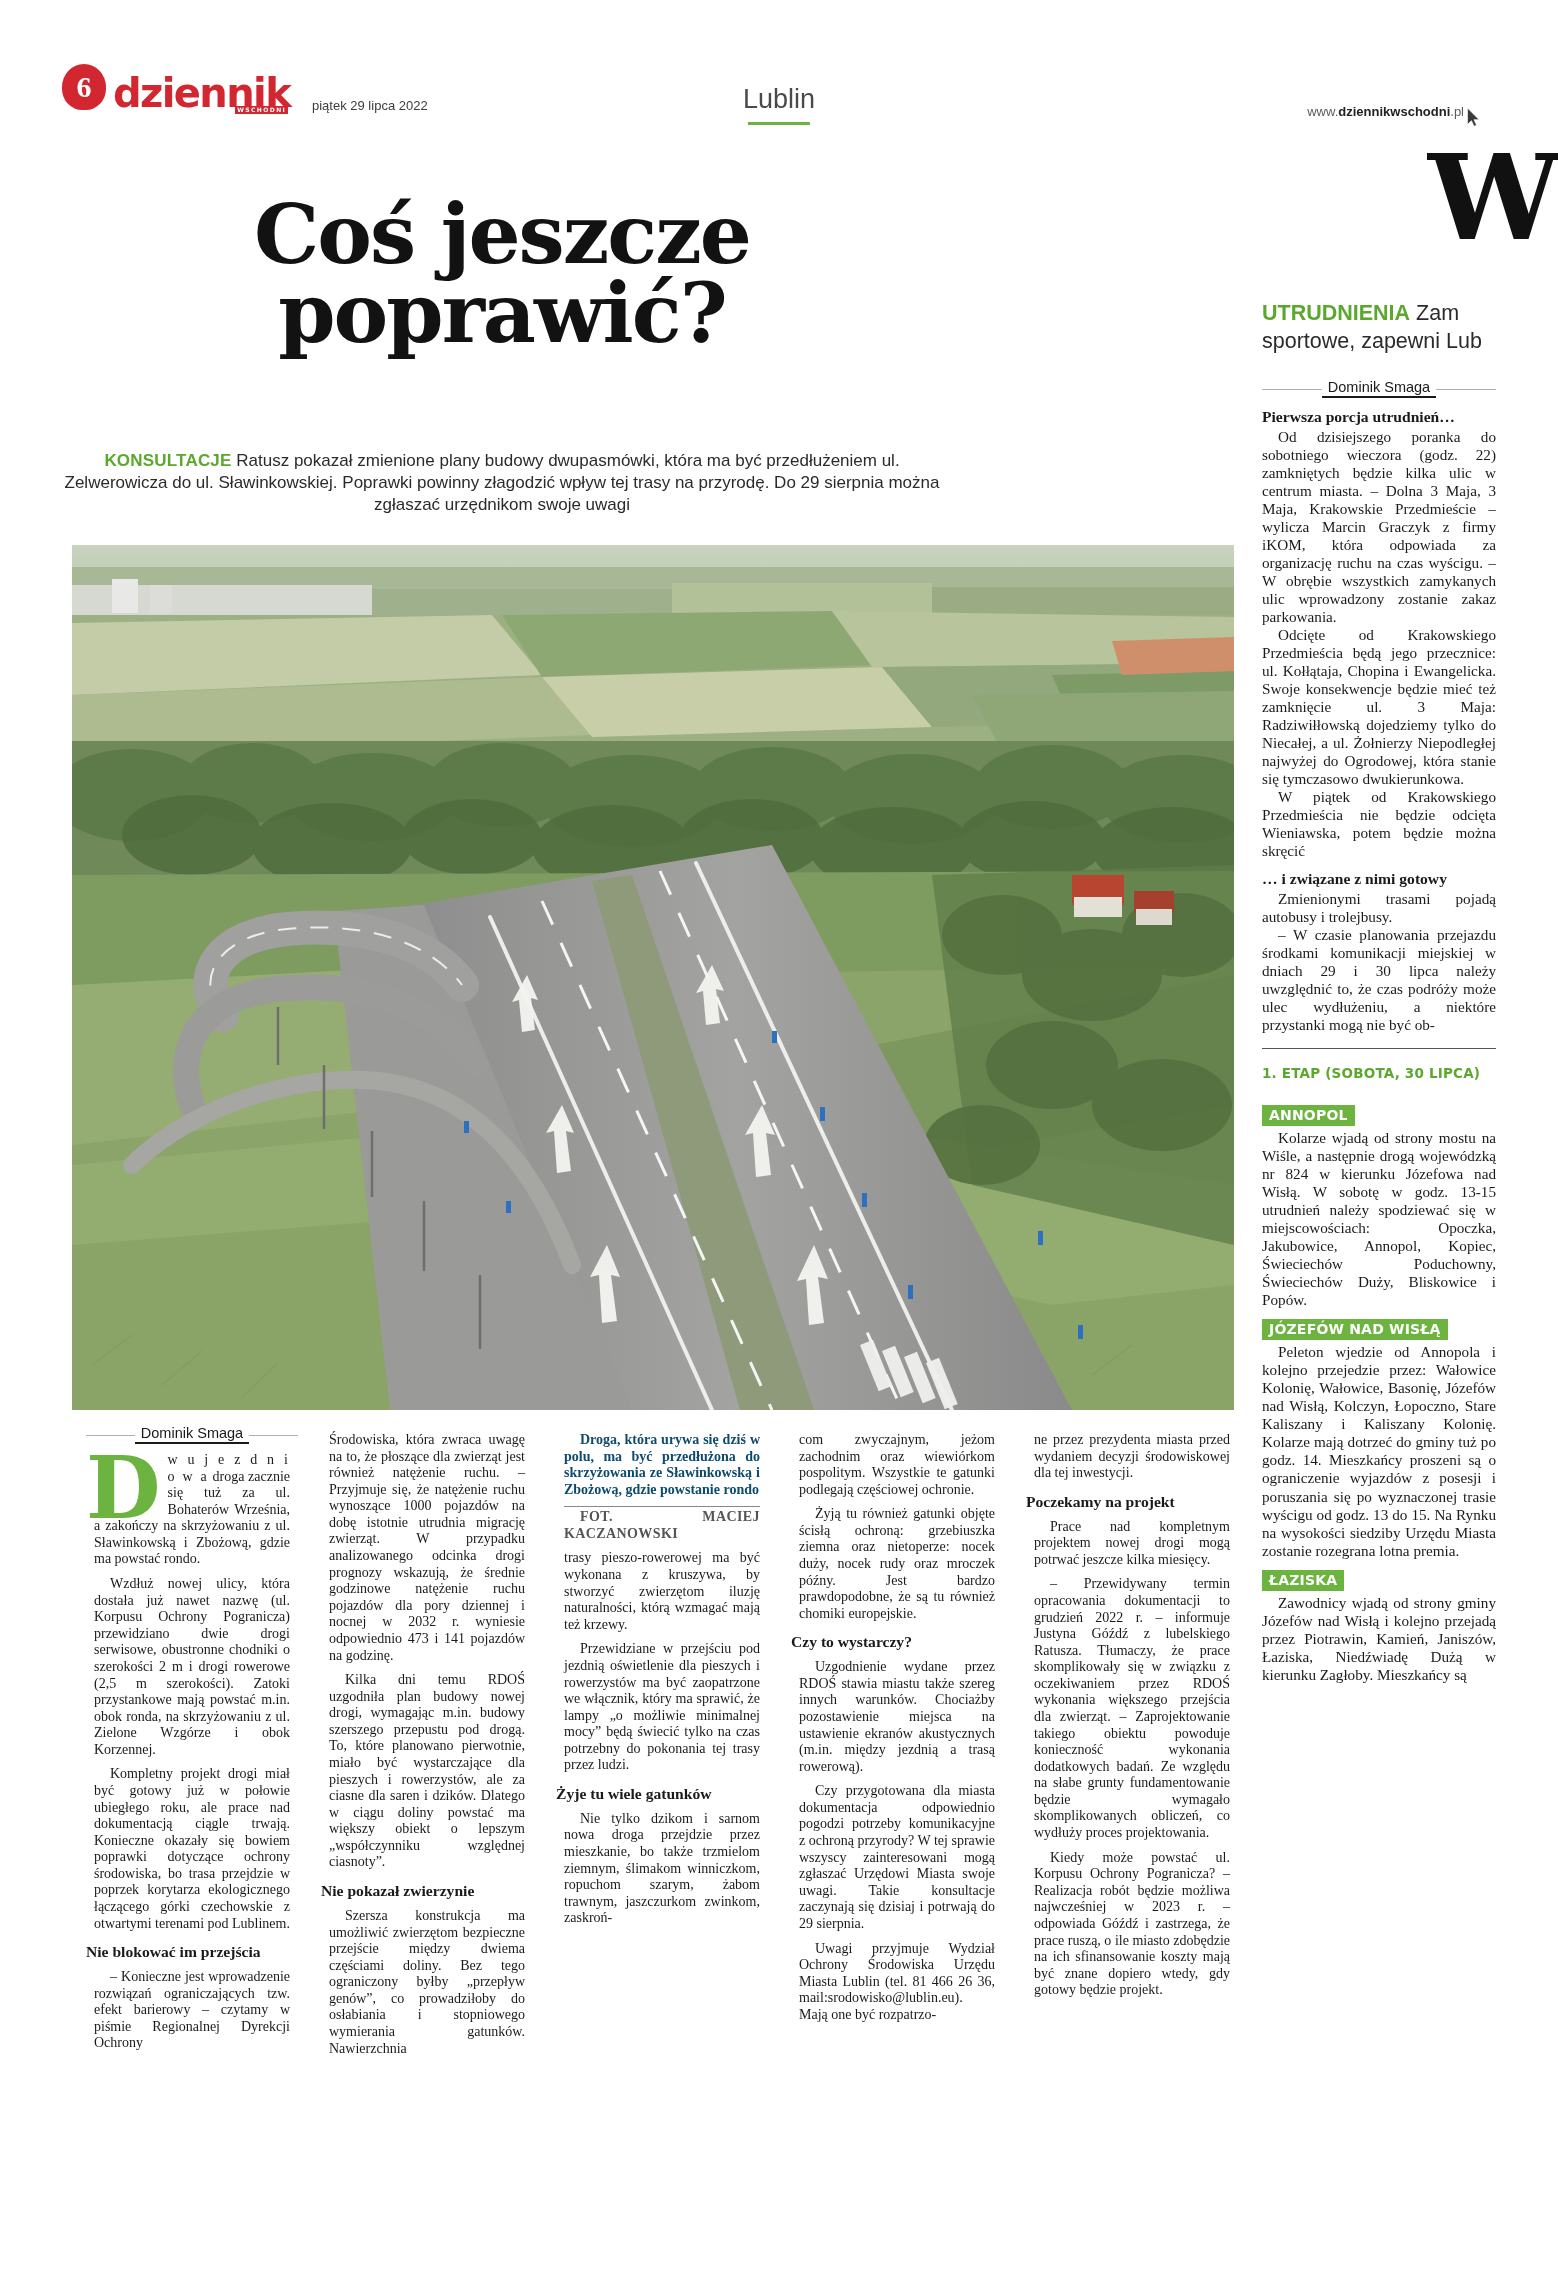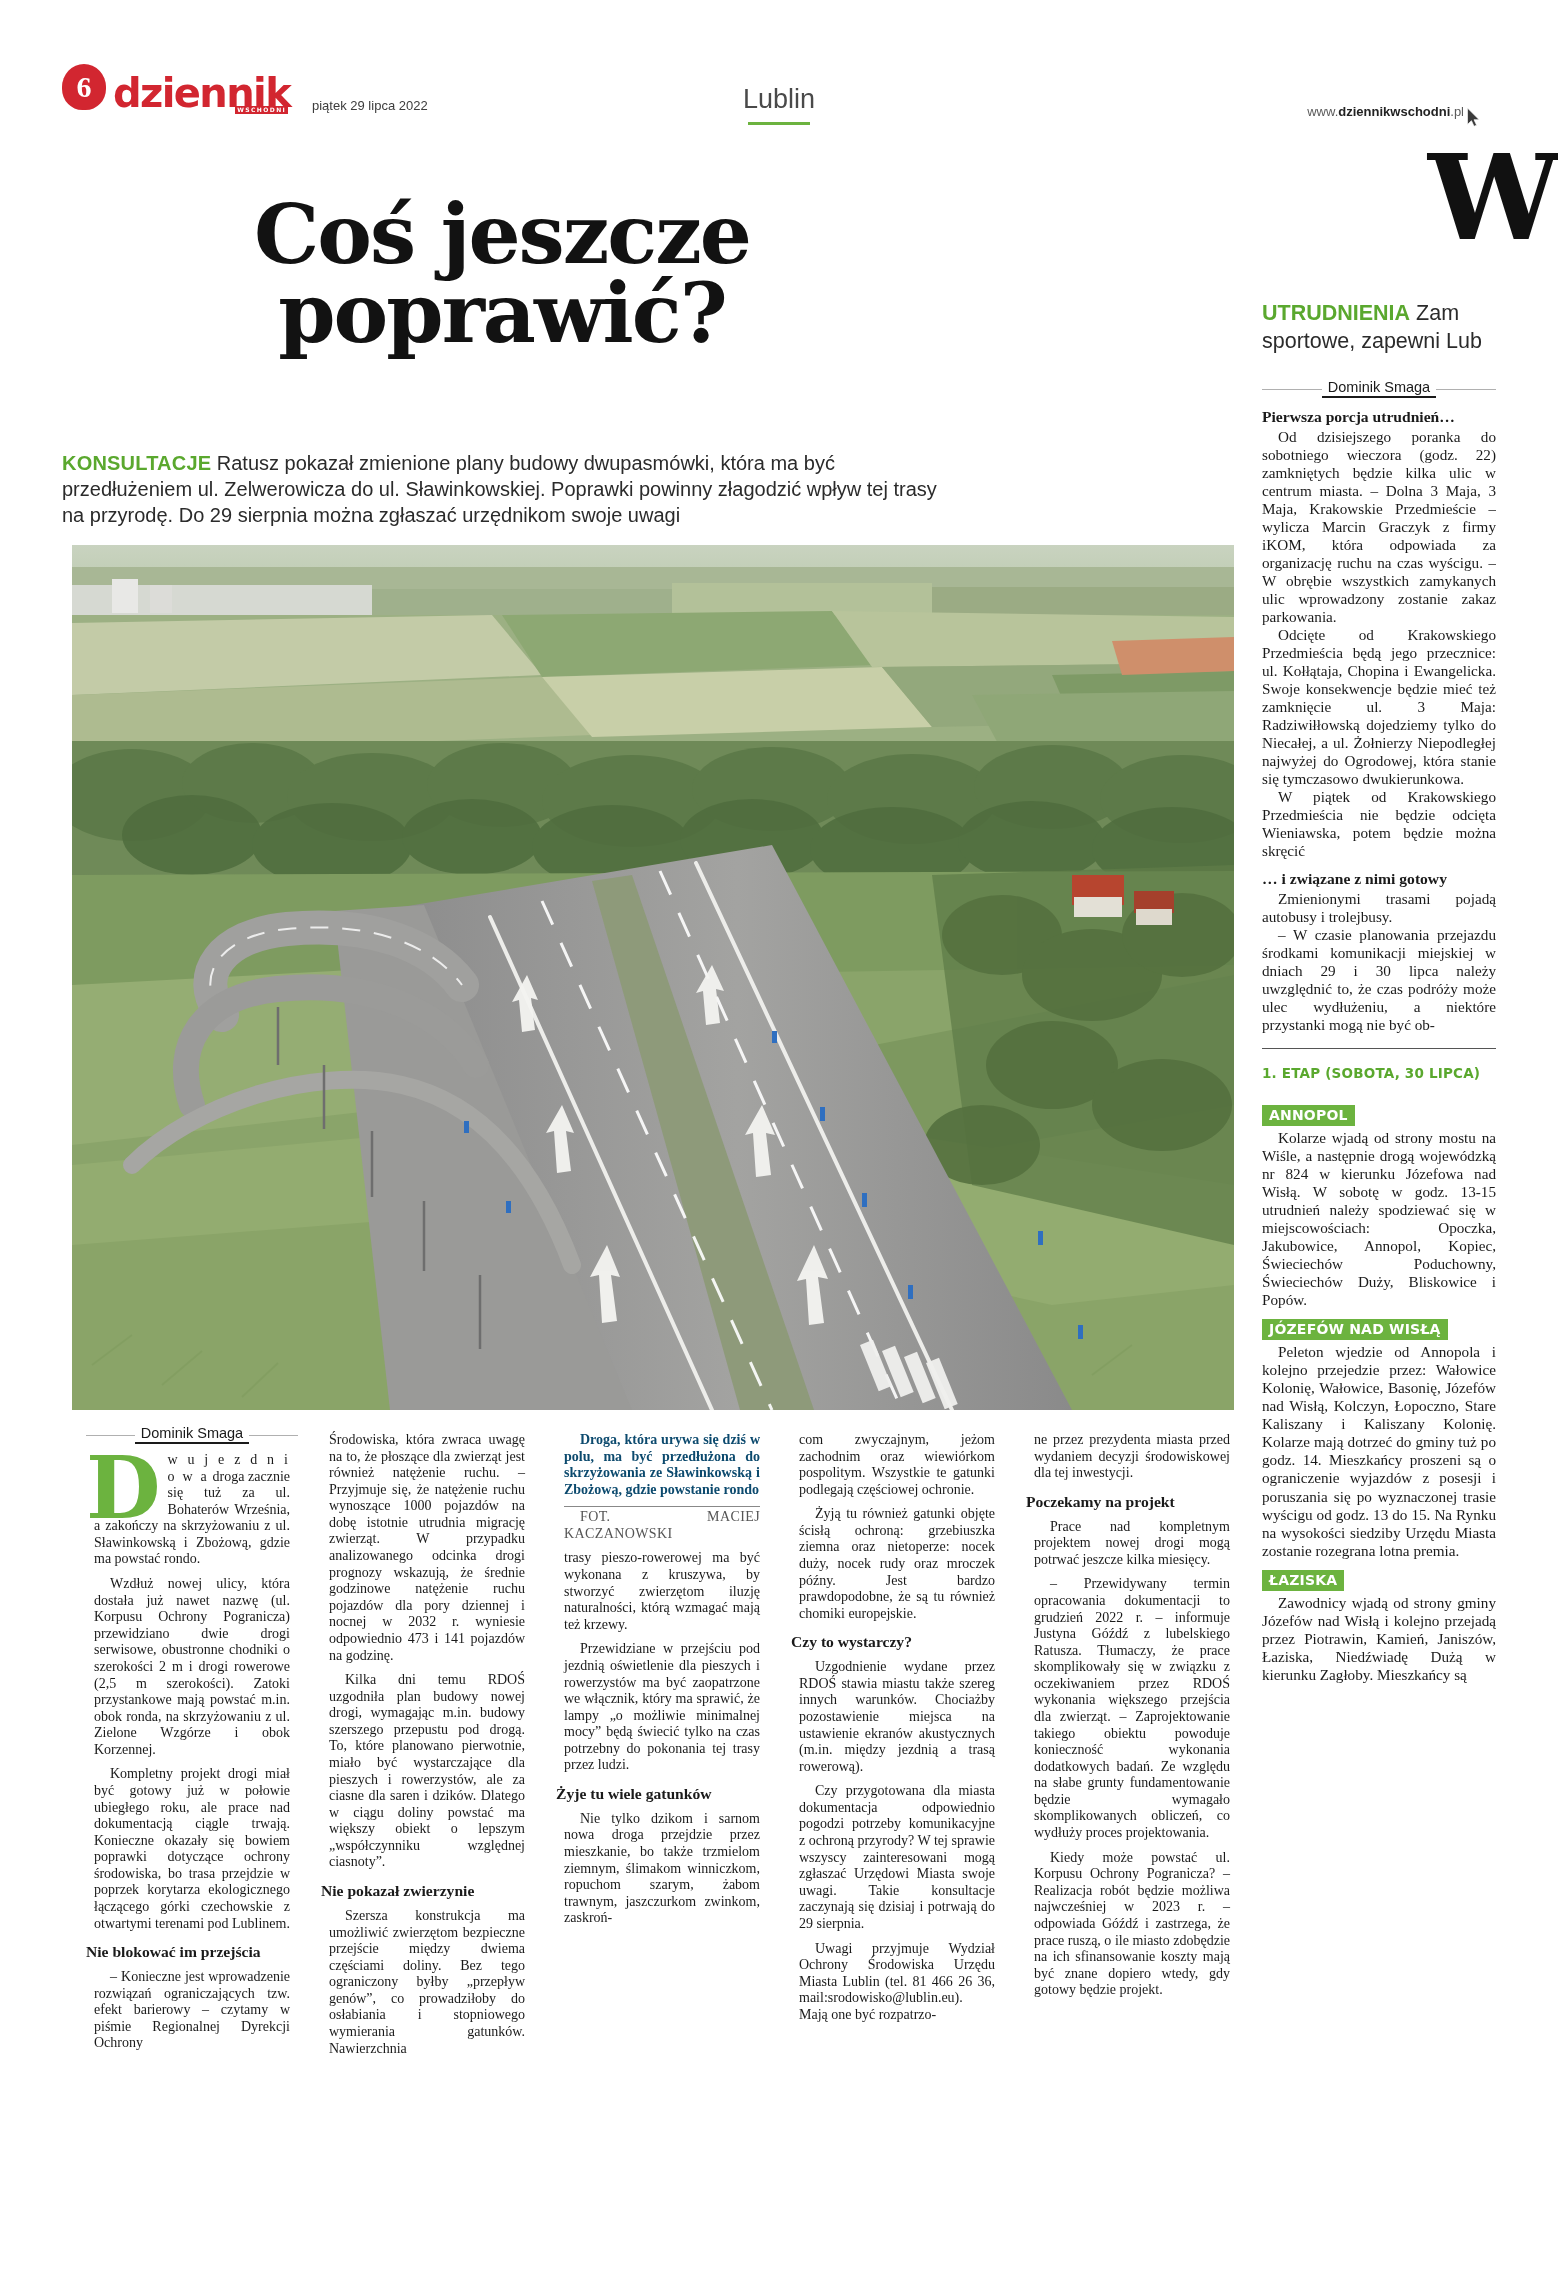--- a/index.html
+++ b/index.html
@@ -62,22 +62,23 @@
     text-align:center;
     font-family:"DejaVu Serif", serif;
     font-weight:bold;
     font-size:82px;
     line-height:0.96;
     letter-spacing:-2px;
     color:#121212;
   }
   .deck {
     position:absolute; left:62px; top:450px; width:880px;
+    text-align:center;
     font-family:"Liberation Sans", sans-serif;
-    font-size:20px; line-height:1.30; color:#2b2b2b;
+    font-size:17px; line-height:1.30; color:#2b2b2b;
   }
   .deck .kicker { color:#5aa82e; font-weight:bold; letter-spacing:0.2px; }
 
   
   .big-w {
     position:absolute; left:1428px; top:148px;
     font-family:"DejaVu Serif", serif; font-weight:bold; font-size:118px;
     line-height:0.85; color:#111;
   }
 
@@ -138,21 +139,21 @@
   
   .caption {
     font-family:"Liberation Sans", sans-serif;
     font-size:16.5px; line-height:1.30; color:#0c4a6e; text-indent:0;
     margin:0 0 3px 0; text-align:left;font-weight:bold;
   }
   .caption-credit {
     font-family:"Liberation Sans", sans-serif;
     font-size:10.5px; letter-spacing:0.4px; color:#555;
     border-top:1px solid #888; padding-top:2px; margin:0 0 10px 0;
-    text-indent:0; text-align:left;
+    text-indent:0; text-align:left;font-weight:bold;
   }
 
   
   .rail {
     position:absolute; left:1262px; top:300px; width:234px;
   }
   .rail-deck {
     font-family:"Liberation Sans", sans-serif;
     font-size:21.5px; line-height:1.30; color:#2b2b2b; text-align:left;
   }

